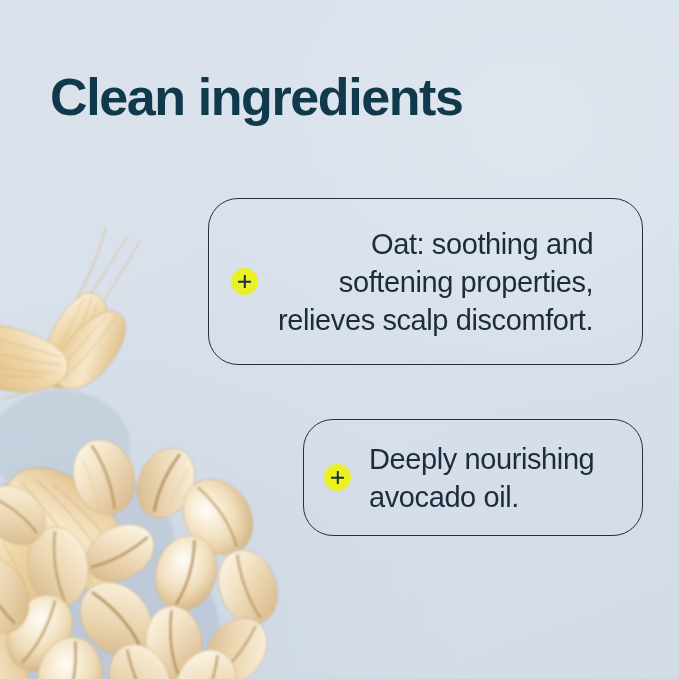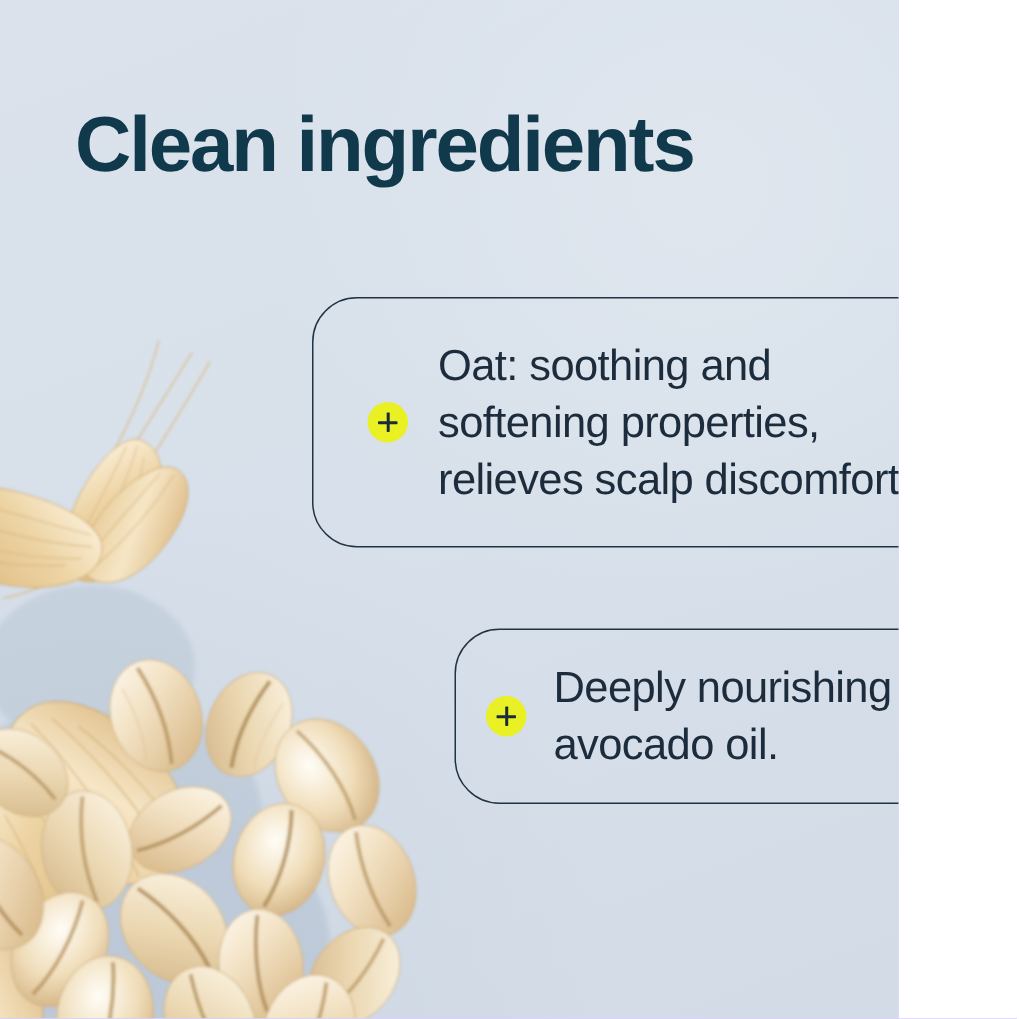--- a/index.html
+++ b/index.html
@@ -6,24 +6,24 @@
     margin: 0;
     padding: 0;
   }
   body {
     font-family: "Liberation Sans", sans-serif;
     background: #ffffff;
   }
 
   #poster {
     position: relative;
-    width: 599px;
+    width: 679px;
     height: 679px;
     overflow: hidden;
-    background: #c4b5fd;
+    background: #14b8a6;
   }
 
   
   .bg-grad {
     position: absolute;
     inset: 0;
     background:
       radial-gradient(ellipse 70% 60% at 78% 18%, #dfe6ee 0%, rgba(223,230,238,0) 70%),
       radial-gradient(ellipse 80% 70% at 10% 95%, #ccd6e2 0%, rgba(204,214,226,0) 72%),
       linear-gradient(160deg, #dbe2ec 0%, #d7e0ea 55%, #d2dbe6 100%);
@@ -51,21 +51,22 @@
     border-radius: 30px;
     display: flex;
     align-items: center;
     background: transparent;
   }
   .card-1 {
     left: 208px;
     top: 198px;
     width: 435px;
     height: 167px;
-    padding-left: 36px;
+    padding-left: 22px;
+    text-align: right;
   }
   .card-2 {
     left: 303px;
     top: 419px;
     width: 340px;
     height: 117px;
     padding-left: 20px;
   }
 
   .plus-badge {

